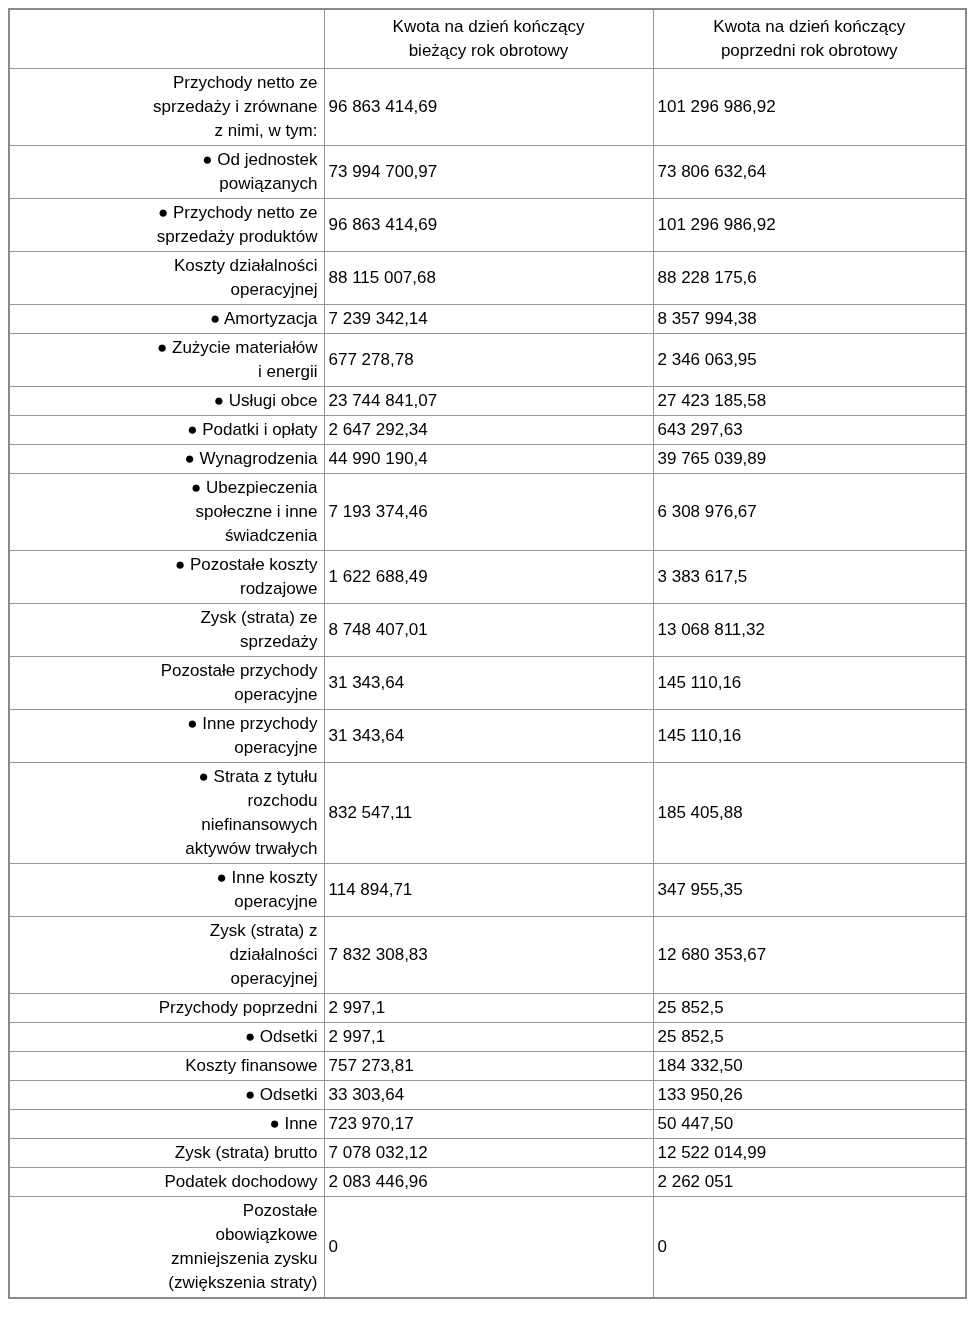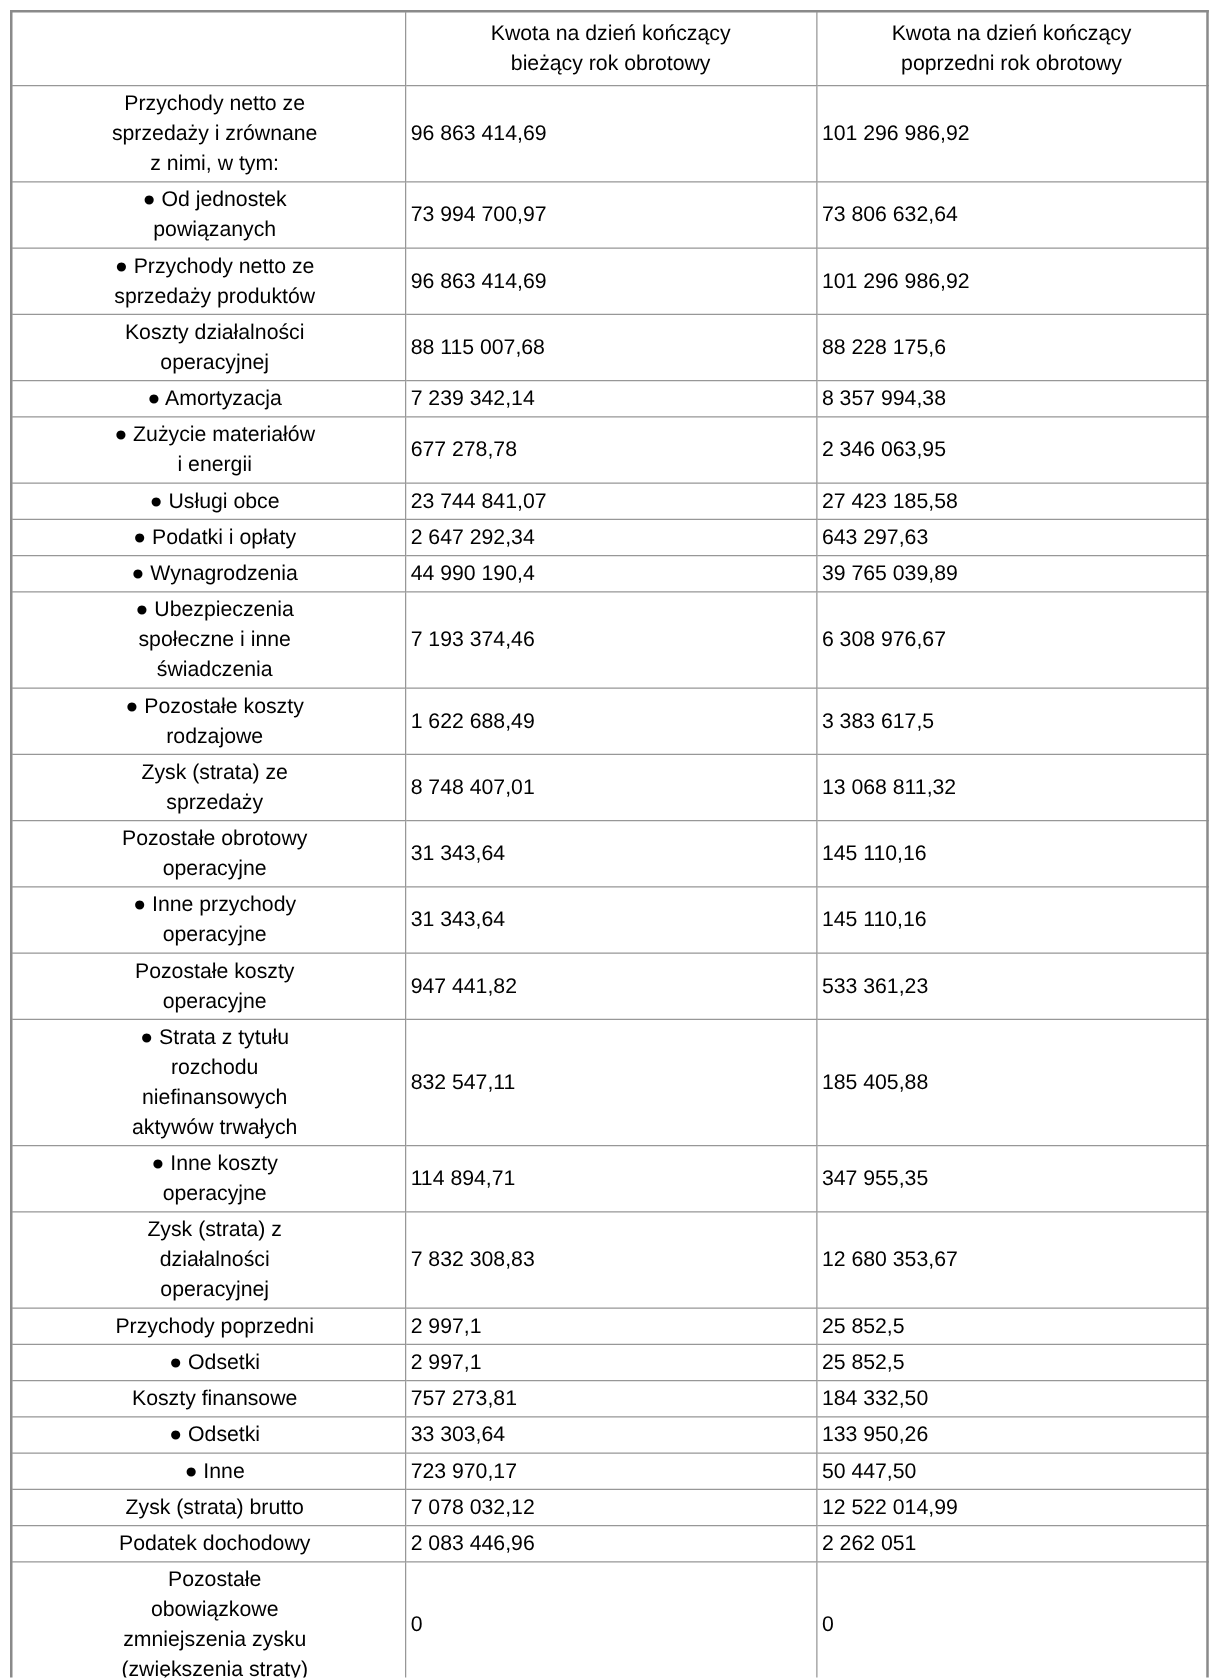--- a/index.html
+++ b/index.html
@@ -32,21 +32,21 @@
     vertical-align: middle;
     color: #000000;
     overflow: hidden;
   }
   th.col-header {
     text-align: center;
     padding: 5px 6px;
     white-space: pre-line;
   }
   td.label-cell {
-    text-align: center;
+    text-align: right;
     padding: 2px 6px 2px 16px;
     white-space: pre-line;
   }
   td.value-cell {
     text-align: left;
     padding: 2px 4px;
   }
 </style>
 </head>
 <body>
@@ -132,36 +132,30 @@
           <td class="value-cell">1 622 688,49</td>
           <td class="value-cell">3 383 617,5</td>
         </tr>
         <tr>
           <td class="label-cell">Zysk (strata) ze
 sprzedaży</td>
           <td class="value-cell">8 748 407,01</td>
           <td class="value-cell">13 068 811,32</td>
         </tr>
         <tr>
-          <td class="label-cell">Pozostałe obrotowy
+          <td class="label-cell">Pozostałe przychody
 operacyjne</td>
           <td class="value-cell">31 343,64</td>
           <td class="value-cell">145 110,16</td>
         </tr>
         <tr>
           <td class="label-cell">● Inne przychody
 operacyjne</td>
           <td class="value-cell">31 343,64</td>
           <td class="value-cell">145 110,16</td>
-        </tr>
-        <tr>
-          <td class="label-cell">Pozostałe koszty
-operacyjne</td>
-          <td class="value-cell">947 441,82</td>
-          <td class="value-cell">533 361,23</td>
         </tr>
         <tr>
           <td class="label-cell">● Strata z tytułu
 rozchodu
 niefinansowych
 aktywów trwałych</td>
           <td class="value-cell">832 547,11</td>
           <td class="value-cell">185 405,88</td>
         </tr>
         <tr>

